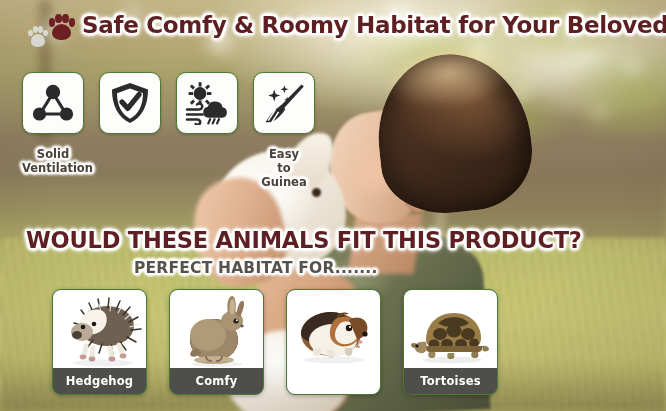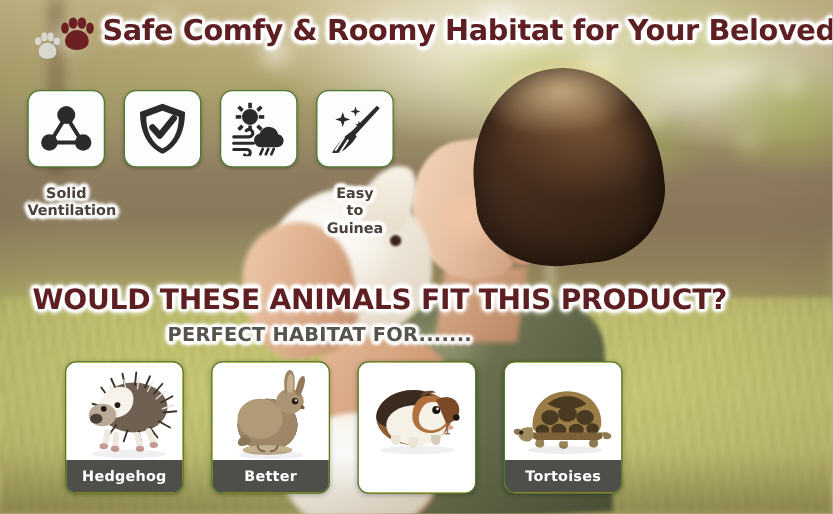--- a/index.html
+++ b/index.html
@@ -330,21 +330,21 @@
   
   .cards {
     position: absolute; left: 52px; top: 289px;
     display: flex; gap: 22px;
   }
   .card {
     width: 95px; height: 106px;
     border: 1.6px solid #4b7a32;
     border-radius: 9px;
     overflow: hidden;
-    background: #eab308;
+    background: #0f766e;
     display: flex; flex-direction: column;
     box-shadow: 0 1px 4px rgba(0,0,0,.28);
   }
   .card-photo {
     flex: 1;
     position: relative;
     background: #ffffff;
     overflow: hidden;
   }
   .card-photo svg { position: absolute; left: 0; top: 0; }
@@ -542,21 +542,21 @@
           <path d="M66 25 c2 -11 5 -15 7 -14 c2 1 1 8 -3 16 z" fill="#91795a"></path>
           <circle cx="66" cy="31" r="2.6" fill="#2b2119"></circle>
           <circle cx="66.8" cy="30.2" r="0.9" fill="#ffffff"></circle>
           <path d="M71 34 c2 0.5 3 1.5 2.6 2.6 c-0.4 1 -2 1 -3.4 0.2 z" fill="#6f5c44"></path>
           <path d="M26 58 c-5 2 -7 6 -5 8 c2 2 8 0 11 -3 z" fill="#8d7759"></path>
           <ellipse cx="44" cy="70" rx="20" ry="4" fill="#c3b08e"></ellipse>
           <path d="M36 66 c0 4 3 5 6 5 M52 66 c0 4 -3 5 -6 5" stroke="#7d6950" stroke-width="1.6" fill="none"></path>
           <ellipse cx="47" cy="74" rx="26" ry="3" fill="rgba(0,0,0,0.06)"></ellipse>
         </svg>
       </div>
-      <div class="card-label">Better</div>
+      <div class="card-label">Comfy</div>
     </div>
 
     <div class="card">
       <div class="card-photo">
         <svg width="95" height="80" viewBox="0 0 95 80">
           <ellipse cx="44" cy="44" rx="30" ry="22" fill="#8f5d33"></ellipse>
           <path d="M14 44 c0 -12 14 -22 30 -22 c8 0 14 3 18 7 c-10 4 -18 14 -20 24
                    c-12 2 -28 -2 -28 -9 z" fill="#3a2a20"></path>
           <ellipse cx="46" cy="50" rx="24" ry="16" fill="#f6f1e6"></ellipse>
           <path d="M50 28 c10 -4 20 0 23 8 c3 9 -3 18 -12 20 c-9 2 -17 -3 -18 -11

